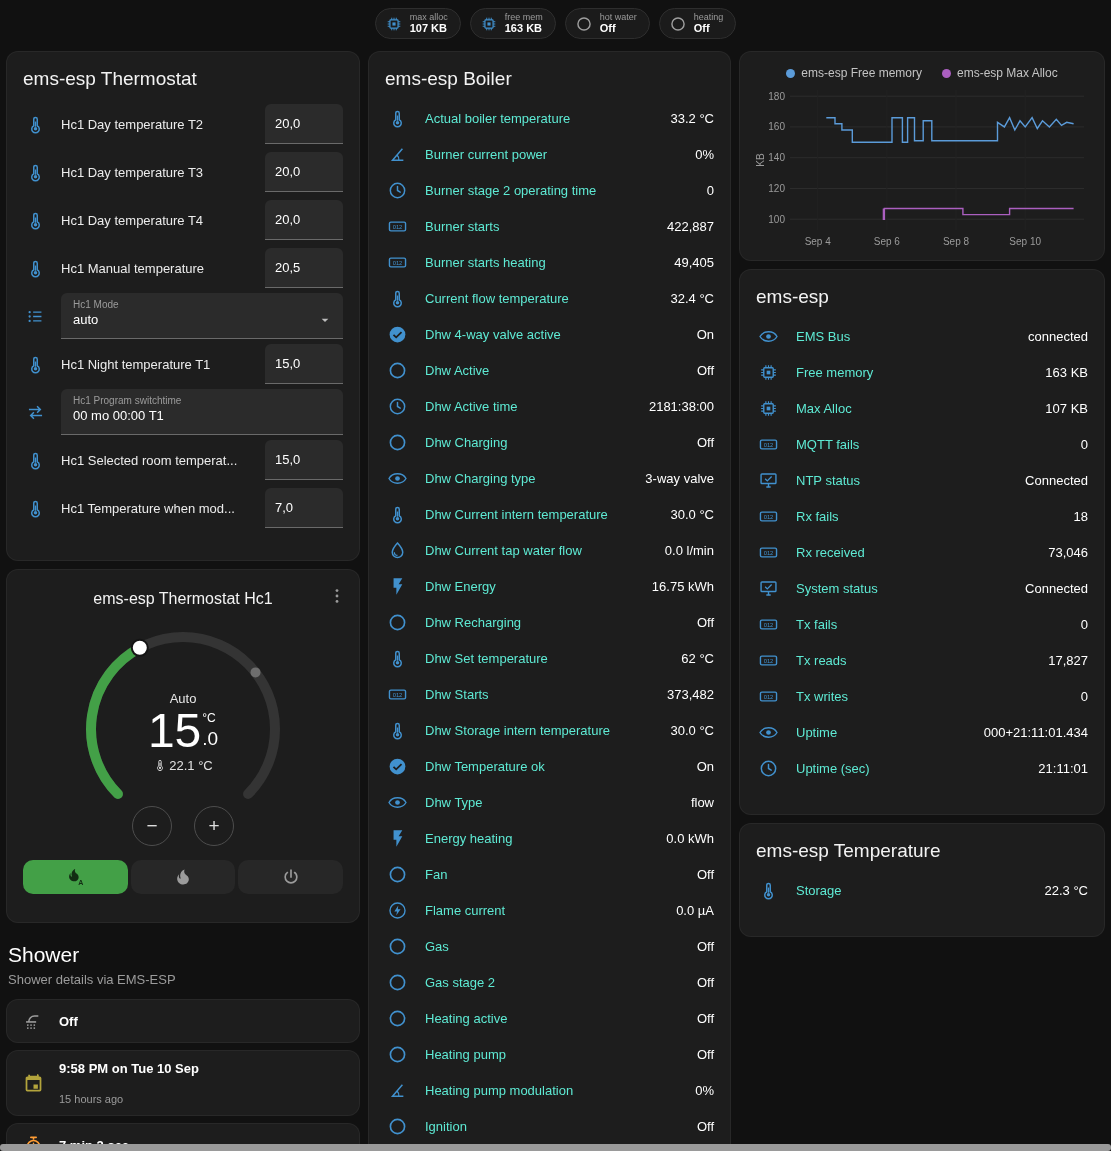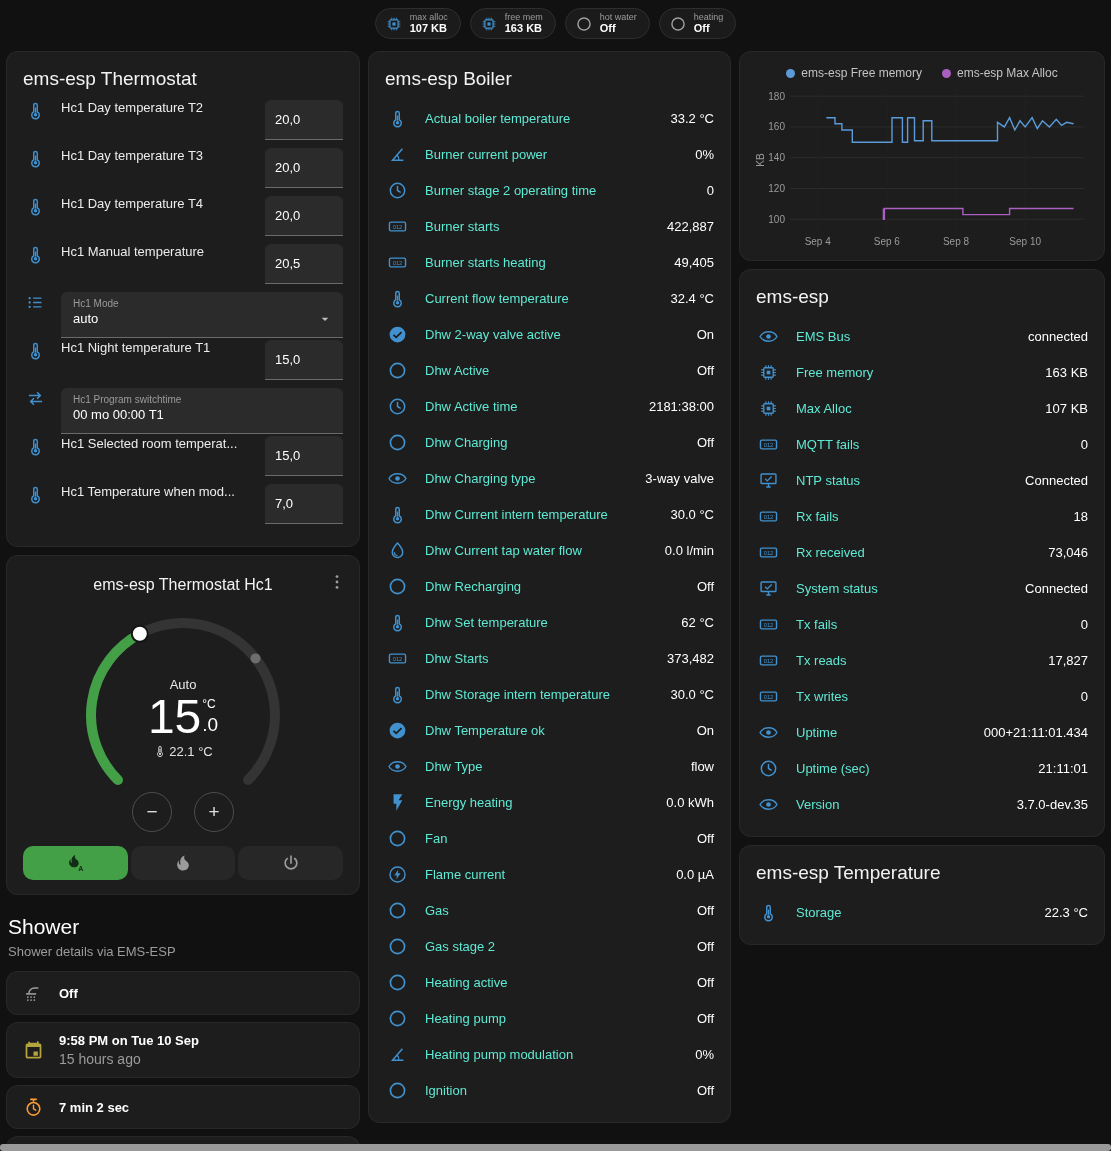--- a/index.html
+++ b/index.html
@@ -6,28 +6,28 @@
   html,body{width:1111px;height:1151px;background:#111;overflow:hidden;
     font-family:"Liberation Sans",sans-serif;color:#e8e8e8}
   .topbar{display:flex;justify-content:center;gap:9px;padding:8px 0 6px}
   .badge{display:flex;align-items:center;gap:7px;background:#1b1b1b;border:1px solid #2e2e2e;
     border-radius:16px;height:31px;padding:0 12px 0 9px}
   .badge .btxt{display:flex;flex-direction:column;line-height:1.15}
   .badge .blab{font-size:9px;color:#9b9b9b}
   .badge .bval{font-size:11px;font-weight:bold;color:#fff}
   .grid{display:grid;grid-template-columns:354px 363px 366px;gap:8px;padding:6px 6px 0 6px;align-items:start}
   .col{display:flex;flex-direction:column;gap:8px;min-width:0}
-  .card{background:#1d1d1d;border:1px solid rgba(255,255,255,.05);border-radius:12px;padding:12px 16px 14px}
+  .card{background:#1d1d1d;border:1px solid rgba(255,255,255,.05);border-radius:12px;padding:12px 16px 28px}
   .card-title{font-size:19px;font-weight:500;color:#f3f3f3;margin:4px 0 10px}
   .entity-row{display:flex;align-items:center;height:36px;gap:16px}
   .entity-row .ico{width:24px;display:flex;justify-content:center;flex:none}
   .entity-row .lab{flex:1;font-size:13px;color:#5eead4;white-space:nowrap;overflow:hidden;text-overflow:ellipsis}
   .entity-row .val{font-size:13px;color:#fff;white-space:nowrap}
   
-  .cfg-row{display:flex;height:48px;gap:14px}
+  .cfg-row{display:flex;align-items:center;height:48px;gap:14px}
   .cfg-row .ico{width:24px;display:flex;justify-content:center;flex:none}
   .cfg-row .lab{flex:1;font-size:13px;color:#ececec;white-space:nowrap;overflow:hidden;text-overflow:ellipsis}
   .numbox{width:78px;height:40px;background:#2b2b2b;border-radius:6px 6px 0 0;border-bottom:1px solid #6a6a6a;
     display:flex;align-items:center;padding:0 10px;font-size:13px;color:#fff;flex:none}
   .widebox{flex:1;height:46px;background:#2b2b2b;border-radius:6px 6px 0 0;border-bottom:1px solid #6a6a6a;
     position:relative;padding:6px 30px 0 12px;min-width:0}
   .widebox .flab{font-size:10px;color:#9b9b9b}
   .widebox .fval{font-size:13px;color:#fff;margin-top:2px;white-space:nowrap}
   .widebox .caret{position:absolute;right:10px;top:19px}
   
@@ -50,21 +50,21 @@
   .mode-btn{flex:1;height:34px;border:none;border-radius:10px;background:#272727;display:flex;align-items:center;justify-content:center;cursor:pointer}
   .mode-btn.active{background:#43a047}
   
   .section-head{padding:12px 2px 0}
   .section-head h2{font-size:21px;font-weight:500;color:#fff}
   .section-sub{font-size:13px;color:#9b9b9b;margin:5px 0 4px}
   .mini-card{background:#1d1d1d;border:1px solid rgba(255,255,255,.05);border-radius:12px;
     padding:10px 16px;display:flex;align-items:center;gap:15px;min-height:44px}
   .mini-card.center{justify-content:center}
   .mini-card .prim{font-size:13px;font-weight:bold;color:#fff}
-  .mini-card .sec{font-size:14px;color:#9b9b9b;margin-top:3px}
+  .mini-card .sec{font-size:11px;color:#9b9b9b;margin-top:17px}
   
   .chart-card{padding:10px 10px 6px}
   .legend{display:flex;justify-content:center;gap:20px;font-size:12px;color:#c3c3c3;margin:4px 0 2px}
   .legend .litem{display:flex;align-items:center;gap:6px}
   .legend .dot{width:9px;height:9px;border-radius:50%;display:inline-block}
   .tick{font-size:10px;fill:#9b9b9b;font-family:"Liberation Sans",sans-serif}
   .hscrollbar{position:fixed;left:0;bottom:0;width:1111px;height:7px;background:#9a9a9a;border-radius:3px}
 </style>
 </head>
 <body>
@@ -425,21 +425,21 @@
             <div class="lab">Current flow temperature</div>
             <div class="val">32.4 °C</div>
           </div>
           <div class="entity-row">
             <span class="ico" style="display: flex;">
               <svg viewBox="0 0 24 24" width="21" height="21">
                 <circle cx="12" cy="12" r="9" fill="#4191ce"></circle>
                 <path d="M7.4 12.3l3.1 3 6.1-6.1" fill="none" stroke="#1d1d1d" stroke-width="2"></path>
               </svg>
             </span>
-            <div class="lab">Dhw 2-way valve active</div>
+            <div class="lab">Dhw 4-way valve active</div>
             <div class="val">On</div>
           </div>
           <div class="entity-row">
             <span class="ico" style="display: flex;">
               <svg viewBox="0 0 24 24" width="21" height="21">
                 <circle cx="12" cy="12" r="8.1" fill="none" stroke="#4191ce" stroke-width="1.9"></circle>
               </svg>
             </span>
             <div class="lab">Dhw Active</div>
             <div class="val">Off</div>
@@ -486,20 +486,29 @@
           </div>
           <div class="entity-row">
             <span class="ico" style="display: flex;">
               <svg viewBox="0 0 24 24" width="21" height="21">
                 <path d="M12 3.5s6 6.6 6 10.5a6 6 0 0 1-12 0C6 10.1 12 3.5 12 3.5z" fill="none" stroke="#4191ce" stroke-width="1.7"></path>
                 <path d="M12 17.6a3.6 3.6 0 0 1-3.6-3.6" fill="none" stroke="#4191ce" stroke-width="1.4"></path>
               </svg>
             </span>
             <div class="lab">Dhw Current tap water flow</div>
             <div class="val">0.0 l/min</div>
+          </div>
+          <div class="entity-row">
+            <span class="ico" style="display: flex;">
+              <svg viewBox="0 0 24 24" width="21" height="21">
+                <path d="M7.5 2.5v11h3.2v8l6.8-12h-4.2l4.2-7z" fill="#4191ce"></path>
+              </svg>
+            </span>
+            <div class="lab">Dhw Energy</div>
+            <div class="val">16.75 kWh</div>
           </div>
           <div class="entity-row">
             <span class="ico" style="display: flex;">
               <svg viewBox="0 0 24 24" width="21" height="21">
                 <circle cx="12" cy="12" r="8.1" fill="none" stroke="#4191ce" stroke-width="1.9"></circle>
               </svg>
             </span>
             <div class="lab">Dhw Recharging</div>
             <div class="val">Off</div>
           </div>
@@ -811,30 +820,20 @@
           <div class="entity-row">
             <span class="ico" style="display: flex;">
               <svg viewBox="0 0 24 24" width="21" height="21">
                 <circle cx="12" cy="12" r="8.2" fill="none" stroke="#4191ce" stroke-width="1.7"></circle>
                 <path d="M12 7.4V12l3.1 1.9" fill="none" stroke="#4191ce" stroke-width="1.7" stroke-linecap="round"></path>
               </svg>
             </span>
             <div class="lab">Uptime (sec)</div>
             <div class="val">21:11:01</div>
           </div>
-          <div class="entity-row">
-            <span class="ico" style="display: flex;">
-              <svg viewBox="0 0 24 24" width="21" height="21">
-                <path d="M12 6.6c-4.6 0-8.3 2.9-9.7 5.4 1.4 2.5 5.1 5.4 9.7 5.4s8.3-2.9 9.7-5.4C20.3 9.5 16.6 6.6 12 6.6z" fill="none" stroke="#4191ce" stroke-width="1.6"></path>
-                <circle cx="12" cy="12" r="2.7" fill="#4191ce"></circle>
-              </svg>
-            </span>
-            <div class="lab">Version</div>
-            <div class="val">3.7.0-dev.35</div>
-          </div>
         </div>
     </section>
 
     <section class="card">
       <div class="card-title">ems-esp Temperature</div>
       <div id="temperature-rows">
           <div class="entity-row">
             <span class="ico" style="display: flex;">
               <svg viewBox="0 0 24 24" width="21" height="21">
                 <path d="M14 13.4V6a2 2 0 0 0-4 0v7.4a4.3 4.3 0 1 0 4 0z" fill="none" stroke="#4191ce" stroke-width="1.7"></path>

